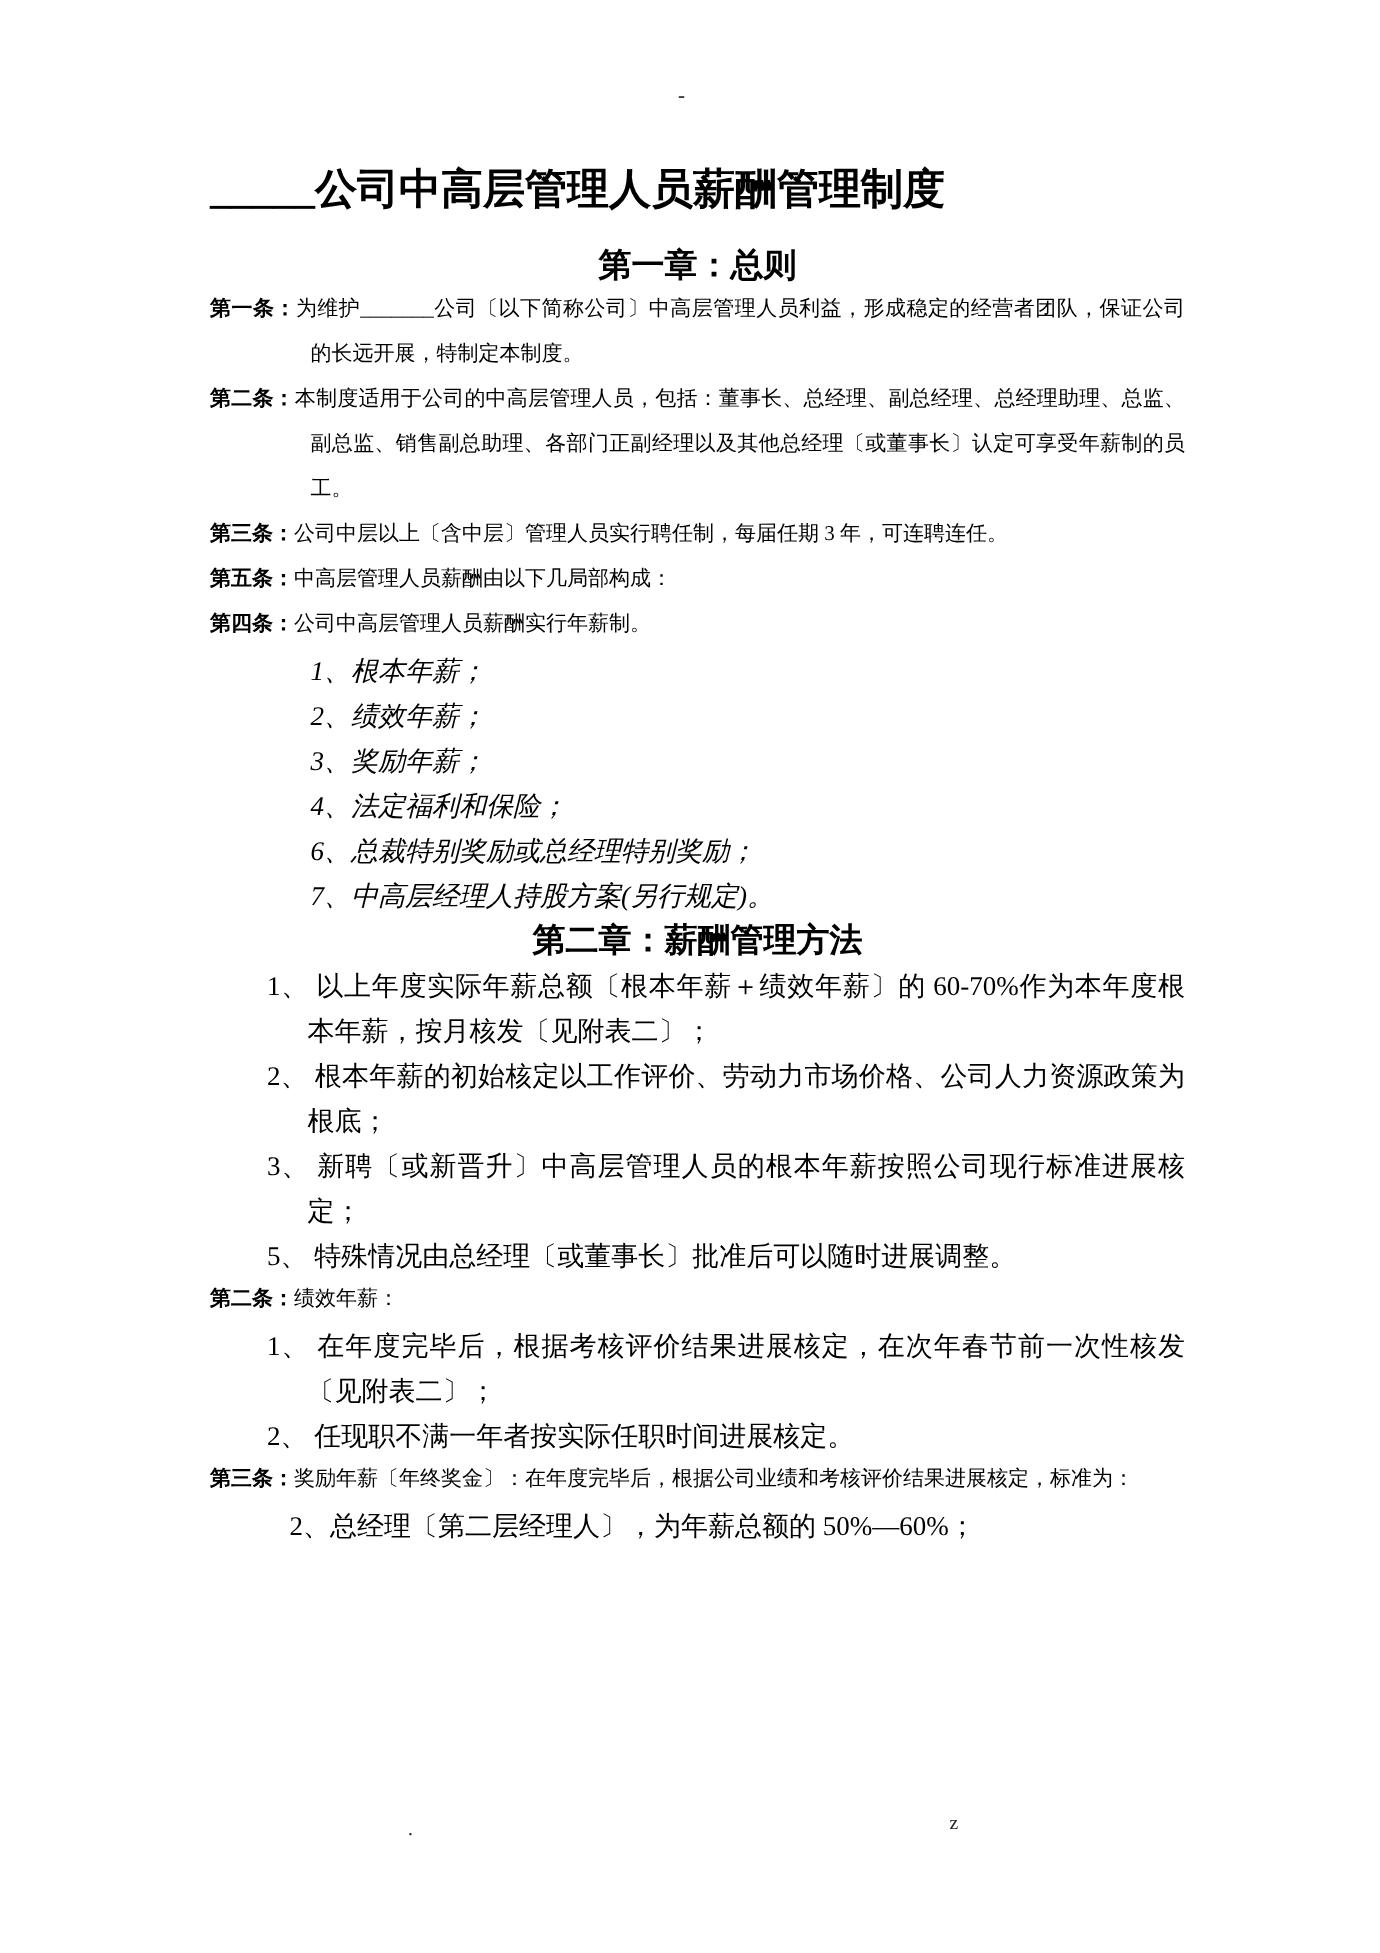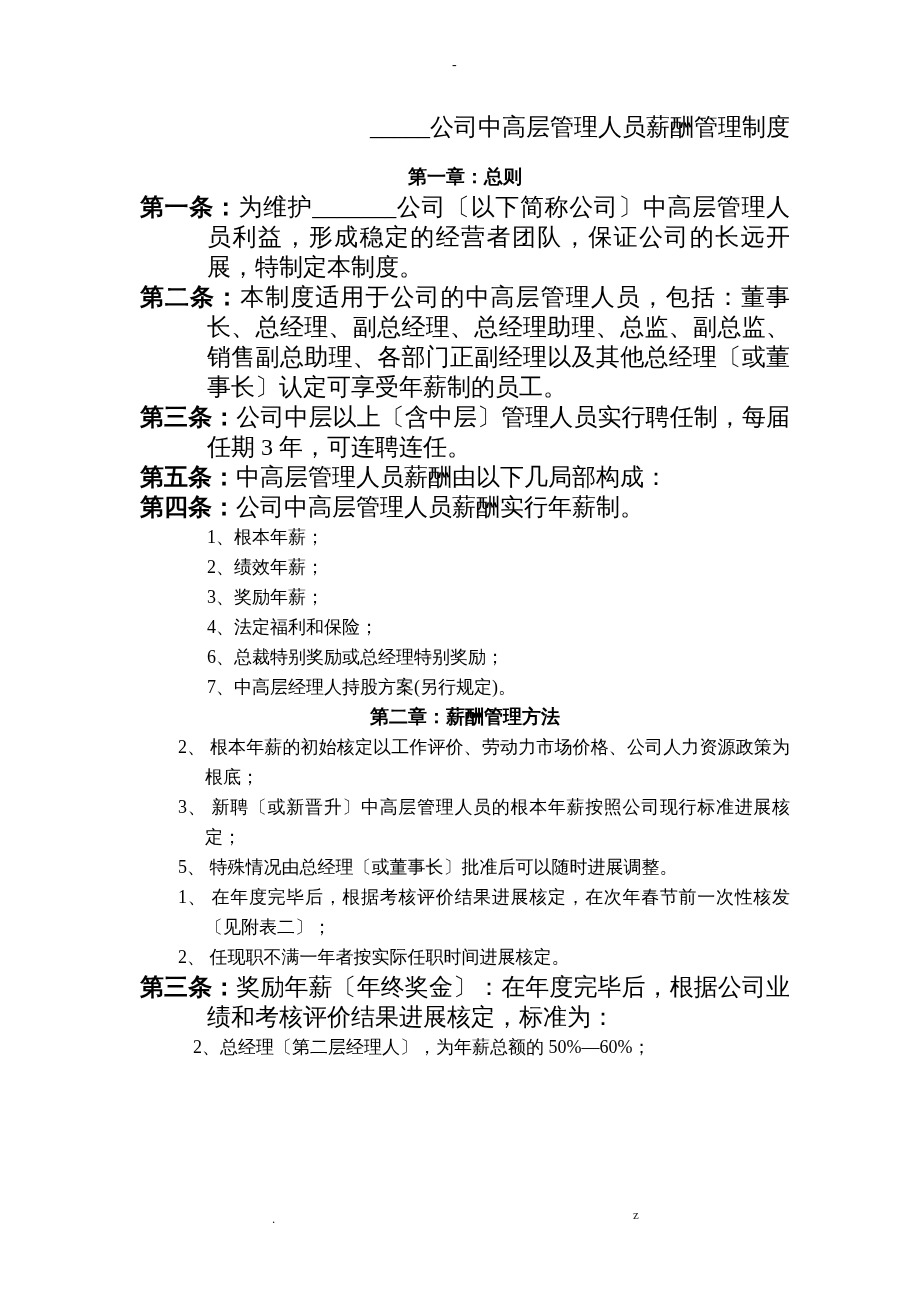--- a/index.html
+++ b/index.html
@@ -22,47 +22,48 @@
     color: #111;
   }
   .content {
     position: absolute;
     left: 140px;
     top: 0;
     width: 650px;
   }
   .doc-title {
     margin: 104px 0 12px 0;
-    font-size: 24px;
-    font-weight: normal;
+    font-size: 28px;
+    font-weight: bold;
     line-height: 46px;
-    text-align: right;
+    text-align: left;
     white-space: nowrap;
   }
   .chapter-heading {
     margin: 0;
-    font-size: 19px;
+    font-size: 22px;
     font-weight: bold;
     line-height: 30px;
     text-align: center;
   }
   .clause {
     margin: 0;
-    font-size: 24px;
+    font-size: 14px;
     line-height: 30px;
     text-align: justify;
     padding-left: 67px;
     text-indent: -67px;
   }
   .clause-label { font-weight: bold; }
   .c1-item {
     margin: 0;
     font-size: 18px;
     line-height: 30px;
     padding-left: 67px;
+    font-style: italic;
   }
   .c2-item {
     margin: 0;
     font-size: 18px;
     line-height: 30px;
     text-align: justify;
     padding-left: 65px;
     text-indent: -27px;
   }
   .c3-item {
@@ -106,24 +107,26 @@
     <p class="c1-item">1、根本年薪；</p>
     <p class="c1-item">2、绩效年薪；</p>
     <p class="c1-item">3、奖励年薪；</p>
     <p class="c1-item">4、法定福利和保险；</p>
     <p class="c1-item">6、总裁特别奖励或总经理特别奖励；</p>
     <p class="c1-item">7、中高层经理人持股方案(另行规定)。</p>
 
     <h2 class="chapter-heading">第二章：薪酬管理方法</h2>
 
 
+    <p class="c2-item">1、 以上年度实际年薪总额〔根本年薪＋绩效年薪〕的 60-70%作为本年度根本年薪，按月核发〔见附表二〕；</p>
     <p class="c2-item">2、 根本年薪的初始核定以工作评价、劳动力市场价格、公司人力资源政策为根底；</p>
     <p class="c2-item">3、 新聘〔或新晋升〕中高层管理人员的根本年薪按照公司现行标准进展核定；</p>
     <p class="c2-item">5、 特殊情况由总经理〔或董事长〕批准后可以随时进展调整。</p>
 
+    <p class="clause"><span class="clause-label">第二条：</span><span>绩效年薪：</span></p>
 
     <p class="c2-item">1、 在年度完毕后，根据考核评价结果进展核定，在次年春节前一次性核发〔见附表二〕；</p>
     <p class="c2-item">2、 任现职不满一年者按实际任职时间进展核定。</p>
 
     <p class="clause"><span class="clause-label">第三条：</span><span>奖励年薪〔年终奖金〕：在年度完毕后，根据公司业绩和考核评价结果进展核定，标准为：</span></p>
 
     <p class="c3-item">2、总经理〔第二层经理人〕，为年薪总额的 50%—60%；</p>
 
   </div>
 

